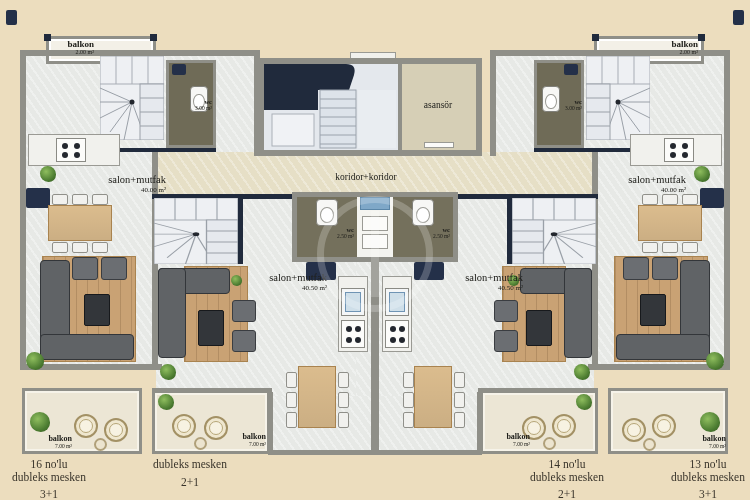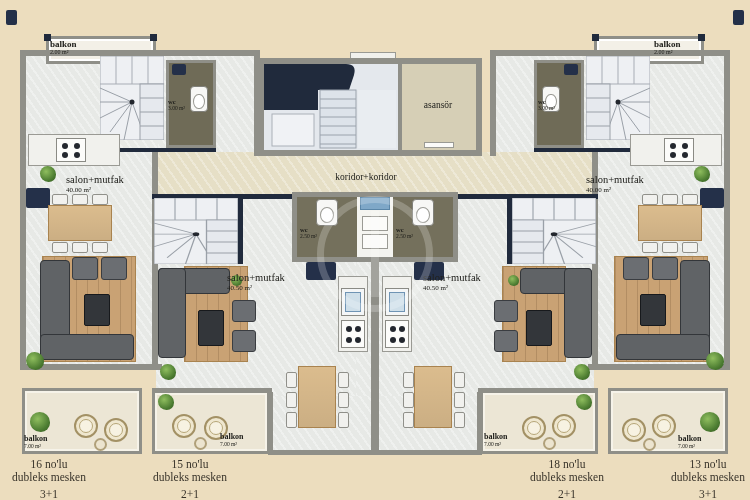--- a/index.html
+++ b/index.html
@@ -30,21 +30,21 @@
   .rattan::after{content:"";position:absolute;inset:3px;border-radius:50%;border:1px solid #b6a678;background:#f7f2e2;}
   .roundtable{border-radius:50%;background:#ece4cf;border:2px solid #b0a07a;}
   .toilet{background:#f7f7f5;border:1px solid #80807a;border-radius:4px;}
   .toilet::after{content:"";position:absolute;left:15%;right:15%;top:28%;bottom:8%;background:#fff;border:1px solid #9a9a94;border-radius:50%;}
   .stove{display:grid;grid-template:1fr 1fr / 1fr 1fr;padding:2px;background:#fcfcfa;border:1px solid #8a8a84;}
   .stove i{width:6px;height:6px;border-radius:50%;background:#23272e;justify-self:center;align-self:center;}
   .sink{background:#f4f6f7;border:1px solid #8a8a84;}
   .sink::after{content:"";position:absolute;inset:3px;border:1px solid #6f94b4;background:#cfdfe9;}
   .mat{background:#7fa8c8;border:1px solid #5a86a8;}
   .whitebox{background:#fbfbf9;border:1px solid #9a9a94;}
-  .lbl{color:#20201c;text-align:left;line-height:1.15;}
+  .lbl{color:#20201c;text-align:right;line-height:1.15;}
   .lbl b{display:block;font-weight:bold;}
   .lbl span{display:block;}
   .lbl-lg b{font-size:10.5px;font-weight:normal;} .lbl-lg span{font-size:7px;}
   .lbl-md b{font-size:9px;} .lbl-md span{font-size:6px;}
   .lbl-bm b{font-size:8px;} .lbl-bm span{font-size:5.5px;}
   .lbl-sm b{font-size:6.5px;} .lbl-sm span{font-size:5.5px;}
   .single{font-size:9.5px;color:#20201c;text-align:center;}
   .caption{width:130px;text-align:center;color:#38332a;font-size:11.5px;line-height:1.02;}
   .caption div{margin-bottom:1px;}
   .caption .rooms{margin-top:6px;}
@@ -343,27 +343,26 @@
 
   <div class="abs watermark" style="left:317px;top:196px;width:116px;height:116px"></div>
 
   <div class="abs caption" style="left:-16px;top:459px">
     <div>16 no'lu</div>
     <div>dubleks mesken</div>
     <div class="rooms">3+1</div>
 
   </div>
   <div class="abs caption" style="left:125px;top:459px">
-    <div>15 no'lu</div>
     <div>dubleks mesken</div>
     <div class="rooms">2+1</div>
 
   </div>
   <div class="abs caption" style="left:502px;top:459px">
-    <div>18 no'lu</div>
+    <div>14 no'lu</div>
     <div>dubleks mesken</div>
     <div class="rooms">2+1</div>
 
   </div>
   <div class="abs caption" style="left:643px;top:459px">
     <div>13 no'lu</div>
     <div>dubleks mesken</div>
     <div class="rooms">3+1</div>
 
   </div>

